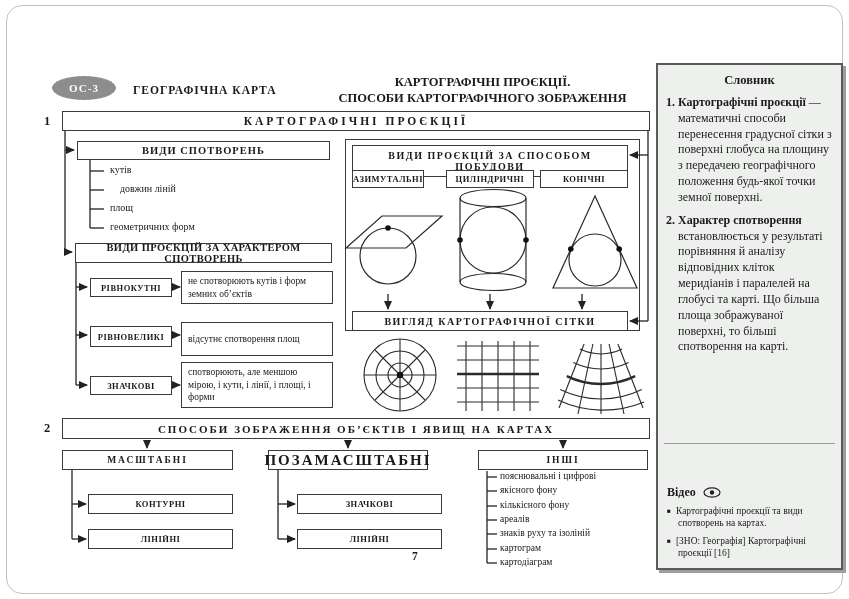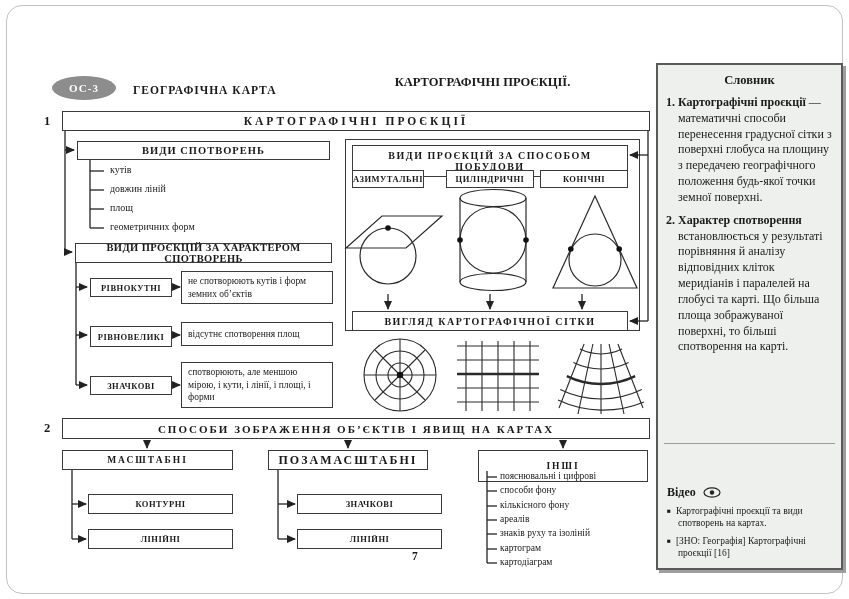--- a/index.html
+++ b/index.html
@@ -39,38 +39,39 @@
 </head>
 <body>
 
 <div id="canvas">
   <div class="page-frame"></div>
 
   <div class="badge">ОС-3</div>
   <div class="subject">ГЕОГРАФІЧНА КАРТА</div>
   <div class="title">
     <div>КАРТОГРАФІЧНІ ПРОЄКЦІЇ.</div>
+    <div>СПОСОБИ КАРТОГРАФІЧНОГО ЗОБРАЖЕННЯ</div>
   </div>
 
   <div class="secnum" style="left:44px;top:114px;">1</div>
   <div class="box hdr-big" style="left:62px;top:111px;width:588px;height:20px;">КАРТОГРАФІЧНІ ПРОЄКЦІЇ</div>
 
   <div class="box hdr-mid" style="left:77px;top:141px;width:253px;height:19px;">ВИДИ СПОТВОРЕНЬ</div>
   <div class="li" style="left:110px;top:164px;">кутів</div>
-  <div class="li" style="left:110px;top:183px;text-align:right;">довжин ліній</div>
+  <div class="li" style="left:120px;top:183px;text-align:right;">довжин ліній</div>
   <div class="li" style="left:110px;top:202px;">площ</div>
   <div class="li" style="left:110px;top:221px;">геометричних форм</div>
 
   <div class="box hdr-mid" style="left:75px;top:243px;width:257px;height:20px;letter-spacing:.4px;">ВИДИ ПРОЄКЦІЙ ЗА ХАРАКТЕРОМ СПОТВОРЕНЬ</div>
 
   <div class="box hdr-sm" style="left:90px;top:278px;width:82px;height:19px;">РІВНОКУТНІ</div>
   <div class="desc" style="left:181px;top:271px;width:152px;height:33px;">не спотворюють кутів і форм земних об’єктів</div>
 
   <div class="box hdr-sm" style="left:90px;top:326px;width:82px;height:21px;">РІВНОВЕЛИКІ</div>
-  <div class="desc" style="left:181px;top:322px;width:152px;height:24px;">відсутнє спотворення площ</div>
+  <div class="desc" style="left:181px;top:322px;width:152px;height:34px;">відсутнє спотворення площ</div>
 
   <div class="box hdr-sm" style="left:90px;top:376px;width:82px;height:19px;">ЗНАЧКОВІ</div>
   <div class="desc" style="left:181px;top:362px;width:152px;height:46px;">спотворюють, але меншою мірою, і кути, і лінії, і площі, і форми</div>
 
   <div class="container" style="left:345px;top:139px;width:295px;height:192px;"></div>
   <div class="box hdr-mid" style="left:352px;top:145px;width:276px;height:32px;font-size:10px;letter-spacing:1.5px;">ВИДИ ПРОЄКЦІЙ ЗА СПОСОБОМ ПОБУДОВИ</div>
 
   <div class="box hdr-sm" style="left:352px;top:170px;width:72px;height:18px;">АЗИМУТАЛЬНІ</div>
   <div class="box hdr-sm" style="left:446px;top:170px;width:88px;height:18px;">ЦИЛІНДРИЧНІ</div>
   <div class="box hdr-sm" style="left:540px;top:170px;width:88px;height:18px;">КОНІЧНІ</div>
@@ -130,30 +131,30 @@
     <path d="M 15.4 26.6 A 63 63 0 0 0 70.6 26.6" fill="none" stroke="#2a2a2a" stroke-width="1.1"></path>
     <path d="M 8.8 40.1 A 78 78 0 0 0 77.2 40.1" fill="none" stroke="#2a2a2a" stroke-width="2.3"></path>
     <path d="M 2.2 53.6 A 93 93 0 0 0 83.8 53.6" fill="none" stroke="#2a2a2a" stroke-width="1.1"></path>
     <path d="M 0 64 A 106 106 0 0 0 86 66" fill="none" stroke="#2a2a2a" stroke-width="1.1"></path>
   </svg>
 
   <div class="secnum" style="left:44px;top:421px;">2</div>
   <div class="box hdr-big" style="left:62px;top:418px;width:588px;height:21px;font-size:11px;letter-spacing:2px;">СПОСОБИ ЗОБРАЖЕННЯ ОБ’ЄКТІВ І ЯВИЩ НА КАРТАХ</div>
 
   <div class="box hdr-mid" style="left:62px;top:450px;width:171px;height:20px;font-size:9.5px;letter-spacing:2px;">МАСШТАБНІ</div>
-  <div class="box hdr-mid" style="left:268px;top:450px;width:160px;height:20px;font-size:12px;letter-spacing:2px;">ПОЗАМАСШТАБНІ</div>
-  <div class="box hdr-mid" style="left:478px;top:450px;width:170px;height:32px;font-size:9.5px;letter-spacing:2px;">ІНШІ</div>
+  <div class="box hdr-mid" style="left:268px;top:450px;width:160px;height:20px;font-size:15px;letter-spacing:2px;">ПОЗАМАСШТАБНІ</div>
+  <div class="box hdr-mid" style="left:478px;top:450px;width:170px;height:20px;font-size:9.5px;letter-spacing:2px;">ІНШІ</div>
 
   <div class="box hdr-sm" style="left:88px;top:494px;width:145px;height:20px;">КОНТУРНІ</div>
   <div class="box hdr-sm" style="left:88px;top:529px;width:145px;height:20px;">ЛІНІЙНІ</div>
   <div class="box hdr-sm" style="left:297px;top:494px;width:145px;height:20px;">ЗНАЧКОВІ</div>
   <div class="box hdr-sm" style="left:297px;top:529px;width:145px;height:20px;">ЛІНІЙНІ</div>
 
   <div class="li-sm" style="left:500px;top:471px;">пояснювальні і цифрові</div>
-  <div class="li-sm" style="left:500px;top:485px;">способи фону</div>
+  <div class="li-sm" style="left:500px;top:485px;">якісного фону</div>
   <div class="li-sm" style="left:500px;top:500px;">кількісного фону</div>
   <div class="li-sm" style="left:500px;top:514px;">ареалів</div>
   <div class="li-sm" style="left:500px;top:528px;">знаків руху та ізоліній</div>
   <div class="li-sm" style="left:500px;top:543px;">картограм</div>
   <div class="li-sm" style="left:500px;top:557px;">картодіаграм</div>
 
   <div class="pagenum">7</div>
 
   <div class="sidebar">
     <div class="sb-title">Словник</div>

